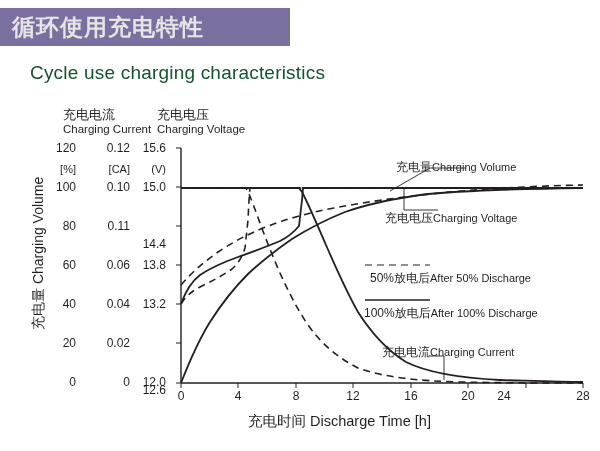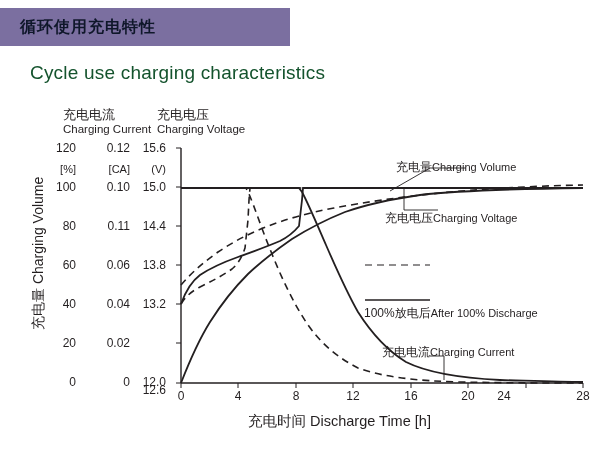--- a/index.html
+++ b/index.html
@@ -21,25 +21,25 @@
     position: absolute;
     left: 0;
     top: 8px;
     width: 290px;
     height: 38px;
     background: #7b6fa0;
     display: flex;
     align-items: center;
   }
   .header-band .title-cn {
-    color: #0f172a;
-    font-size: 16px;
+    color: #e5e5e5;
+    font-size: 23px;
     font-weight: bold;
     letter-spacing: 1px;
-    padding-left: 20px;
+    padding-left: 12px;
     line-height: 38px;
   }
 
   .subtitle-en {
     position: absolute;
     left: 30px;
     top: 62px;
     font-size: 19px;
     color: #14532d;
     letter-spacing: 0.2px;
@@ -154,21 +154,21 @@
   <div class="tick-label" style="left:88px; top:141px; width:42px;">0.12</div>
   <div class="tick-label" style="left:88px; top:180px; width:42px;">0.10</div>
   <div class="tick-label" style="left:88px; top:219px; width:42px;">0.11</div>
   <div class="tick-label" style="left:88px; top:258px; width:42px;">0.06</div>
   <div class="tick-label" style="left:88px; top:297px; width:42px;">0.04</div>
   <div class="tick-label" style="left:88px; top:336px; width:42px;">0.02</div>
   <div class="tick-label" style="left:88px; top:375px; width:42px;">0</div>
 
   <div class="tick-label" style="left:134px; top:141px; width:32px;">15.6</div>
   <div class="tick-label" style="left:134px; top:180px; width:32px;">15.0</div>
-  <div class="tick-label" style="left:134px; top:219px; width:32px;">14.4</div>
+  <div class="tick-label" style="left:134px; top:237px; width:32px;">14.4</div>
   <div class="tick-label" style="left:134px; top:258px; width:32px;">13.8</div>
   <div class="tick-label" style="left:134px; top:297px; width:32px;">13.2</div>
   <div class="tick-label" style="left:134px; top:336px; width:32px;margin-top:47px;">12.6</div>
   <div class="tick-label" style="left:134px; top:375px; width:32px;">12.0</div>
 
   <div class="tick-label x" style="left:170px; top:389px; width:22px;">0</div>
   <div class="tick-label x" style="left:227px; top:389px; width:22px;">4</div>
   <div class="tick-label x" style="left:285px; top:389px; width:22px;">8</div>
   <div class="tick-label x" style="left:342px; top:389px; width:22px;">12</div>
   <div class="tick-label x" style="left:400px; top:389px; width:22px;">16</div>
@@ -239,20 +239,23 @@
   </svg>
 
   <div class="annot" style="left:385px; top:210px;">
     <span class="cn">充电电压</span><span>Charging Voltage</span>
   </div>
 
   <div class="annot" style="left:396px; top:159px;">
     <span class="cn">充电量</span><span>Charging Volume</span>
   </div>
 
+  <div class="annot" style="left:370px; top:270px;">
+    <span class="cn">50%放电后</span><span>After 50% Discharge</span>
+  </div>
 
   <div class="annot" style="left:364px; top:305px;">
     <span class="cn">100%放电后</span><span>After 100% Discharge</span>
   </div>
 
   <div class="annot" style="left:382px; top:344px;">
     <span class="cn">充电电流</span><span>Charging Current</span>
   </div>
 
 </div>

